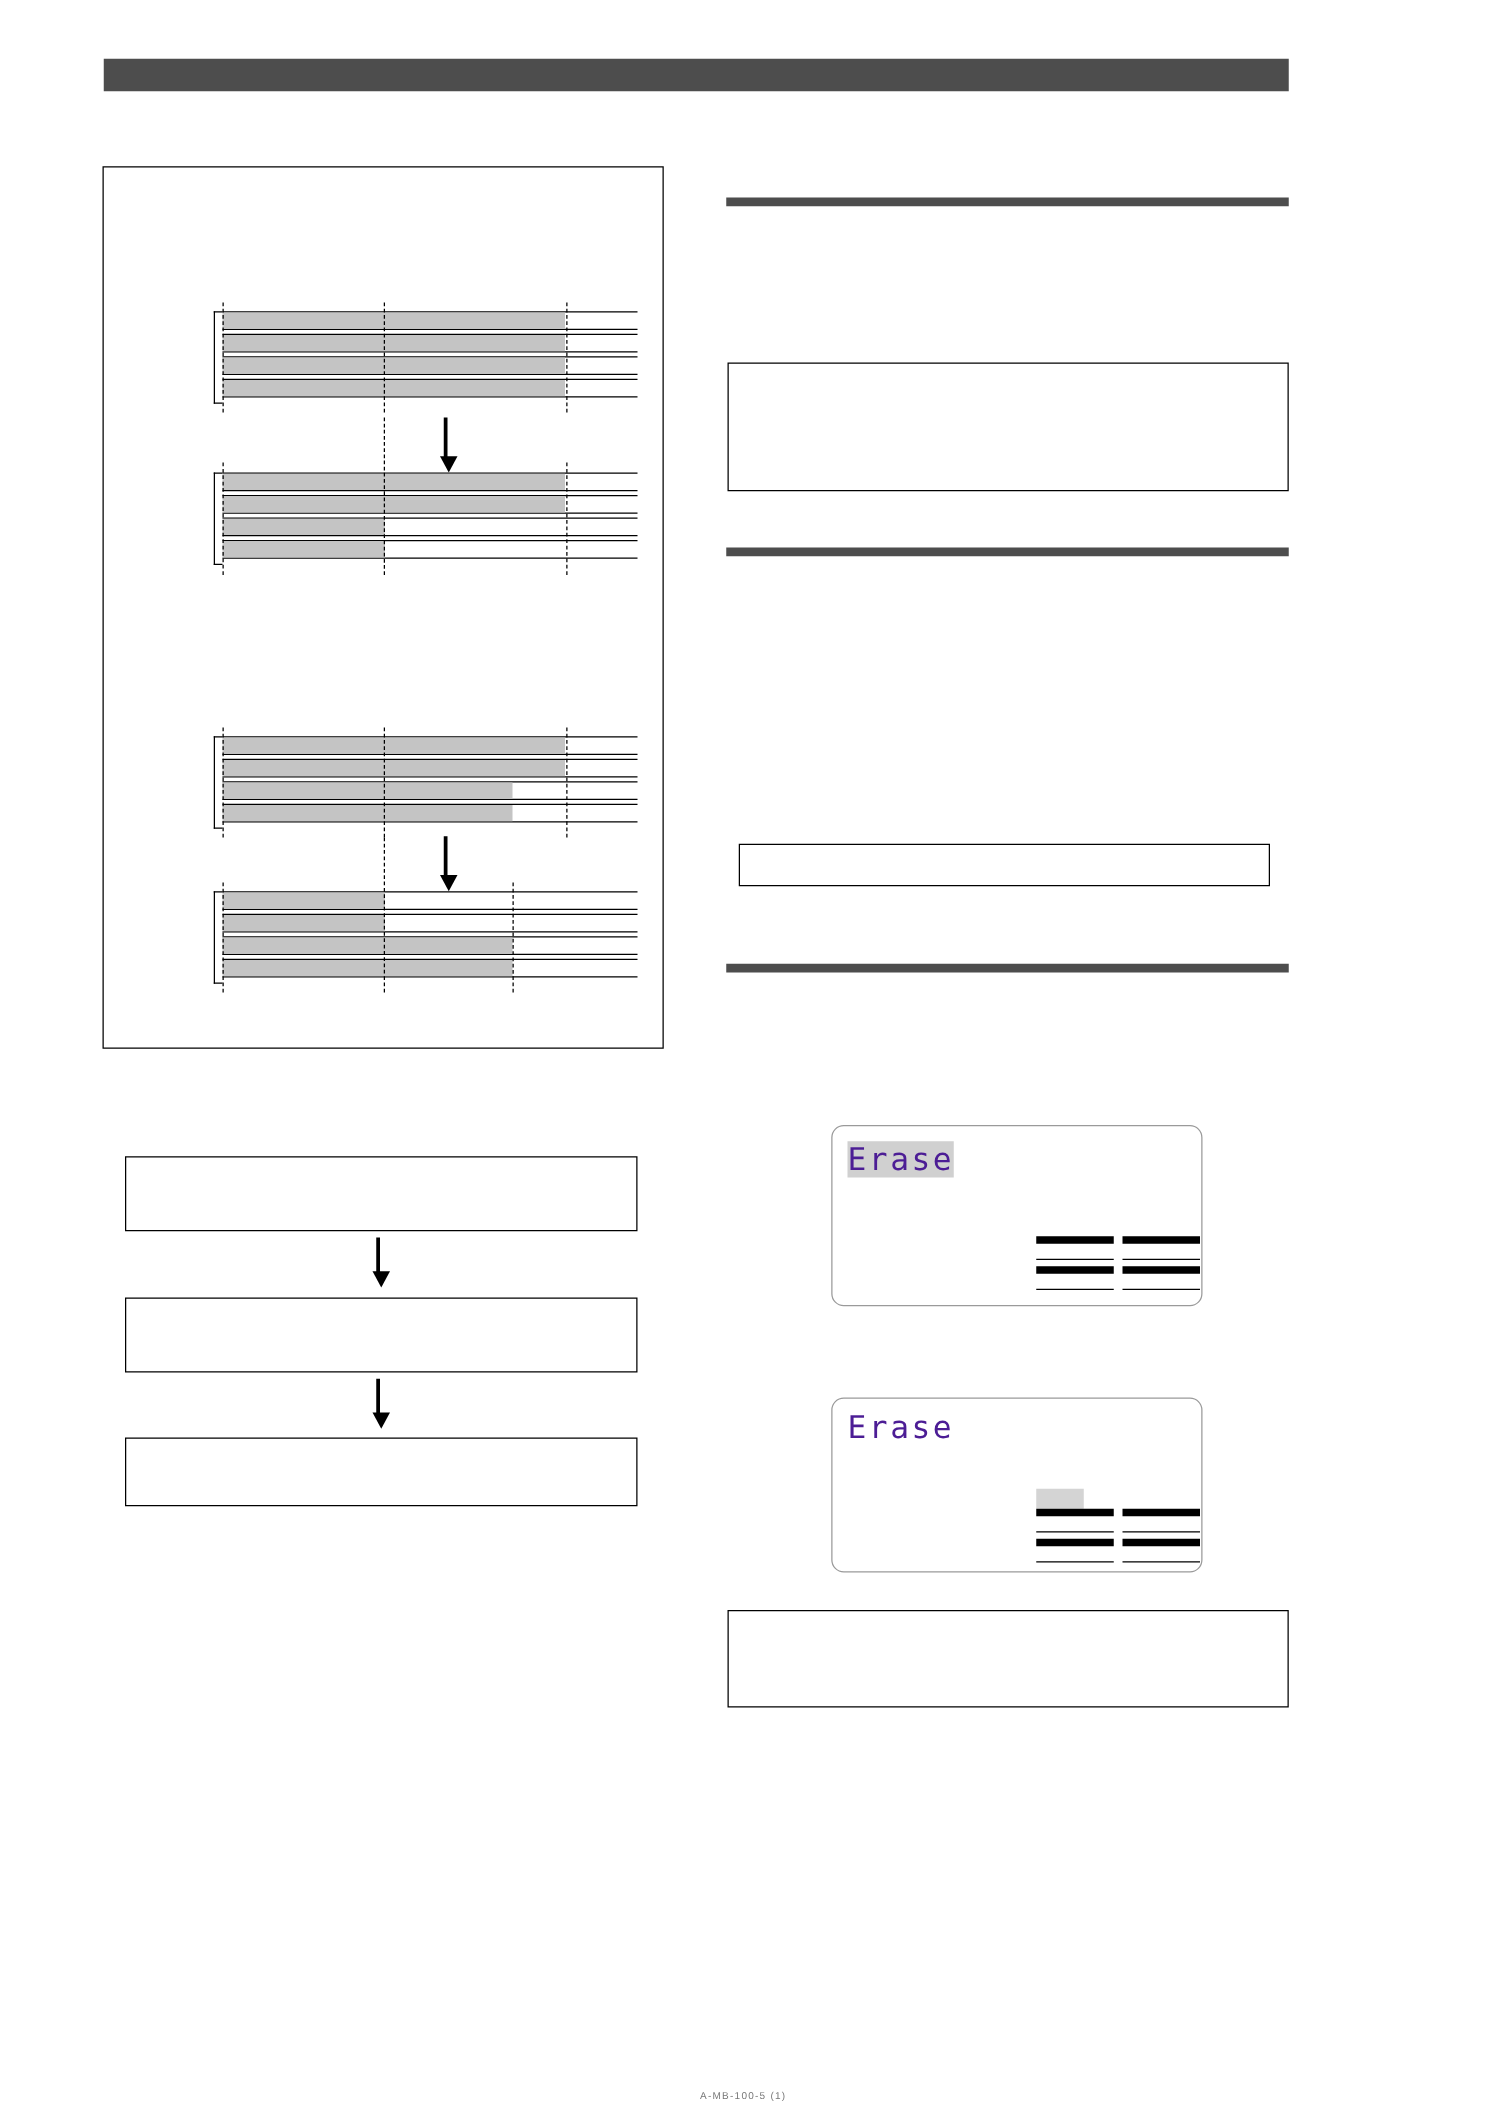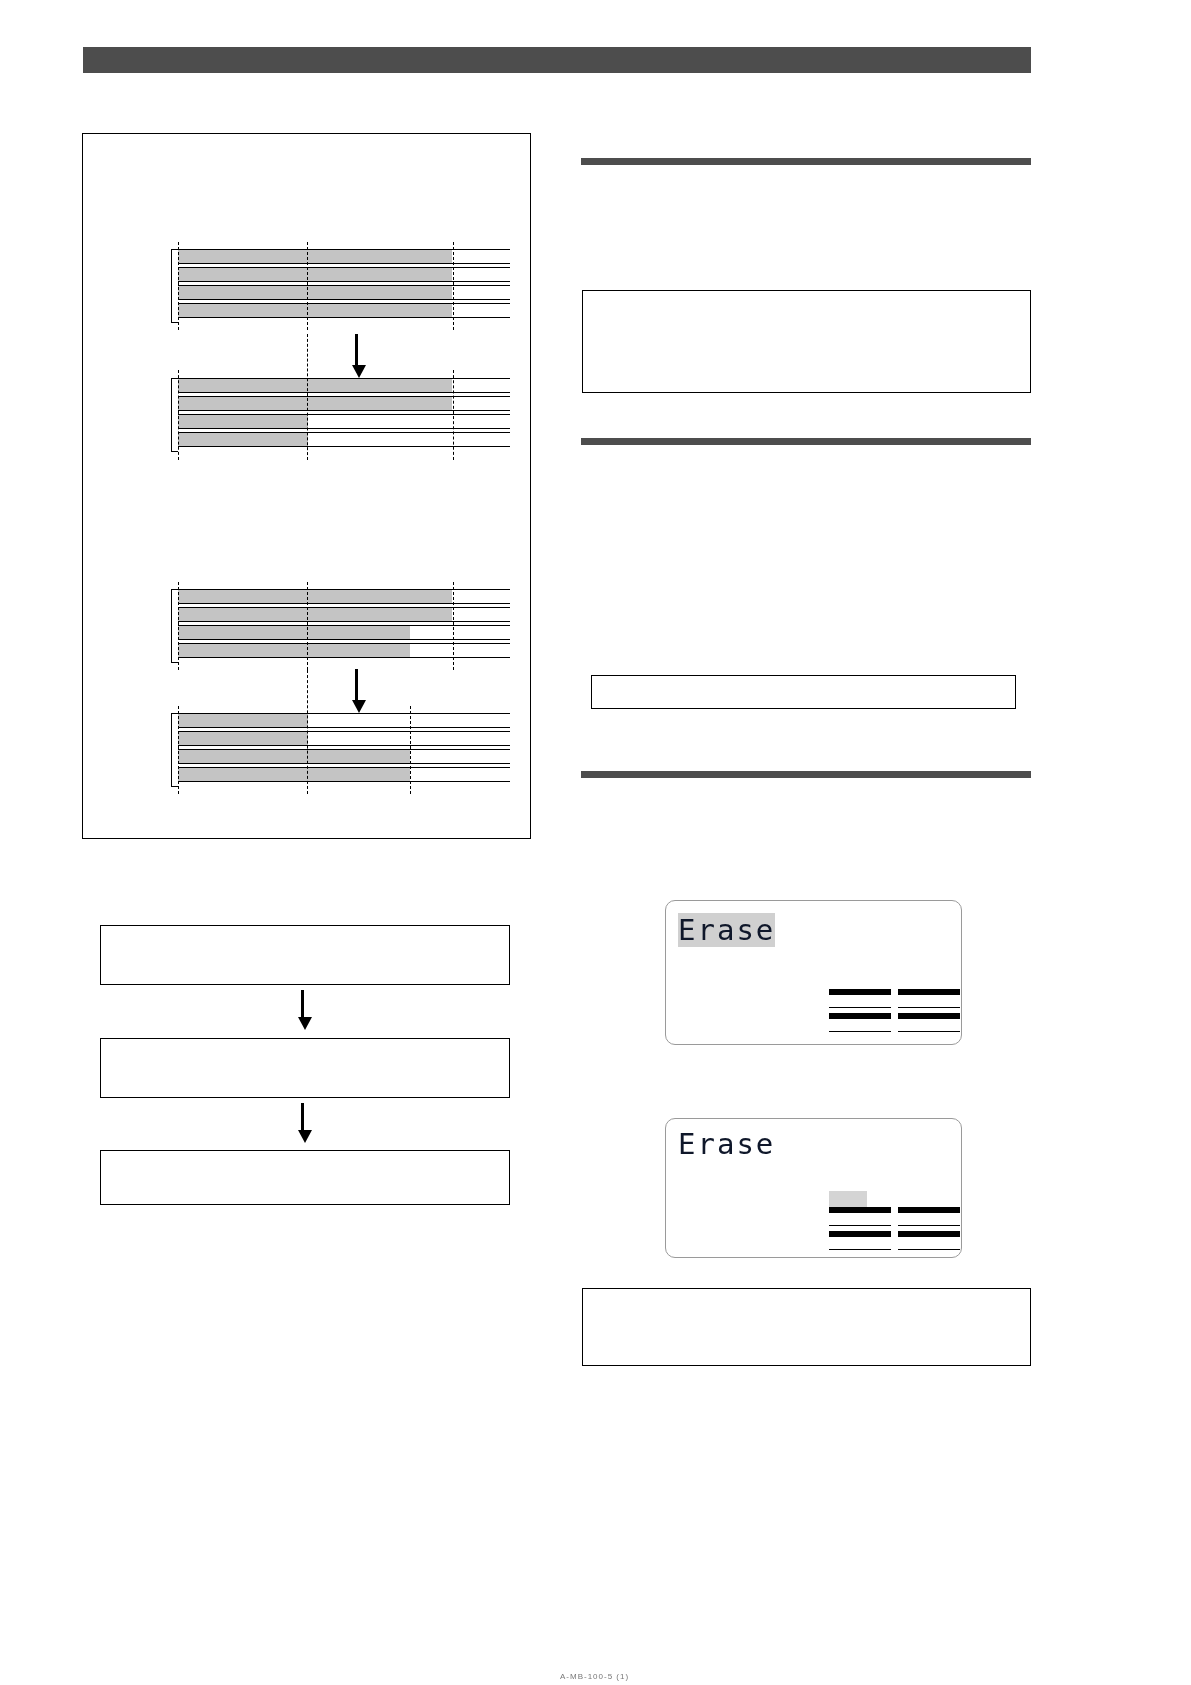--- a/index.html
+++ b/index.html
@@ -112,23 +112,23 @@
   .lcd {
     position: absolute;
     border: 1px solid #9a9a9a;
     border-radius: 10px;
     background: #fff;
     box-sizing: border-box;
   }
   .lcd-title {
     position: absolute;
     font-family: "DejaVu Sans Mono", monospace;
-    font-size: 29px;
+    font-size: 25px;
     letter-spacing: 2px;
-    color: #0f172a;
+    color: #4c1d95;
   }
   .lcd-title.hl {
     background: #d0d0d0;
   }
   .lcd-cell {
     position: absolute;
     box-sizing: border-box;
   }
   .lcd-cell .bar {
     position: absolute;

